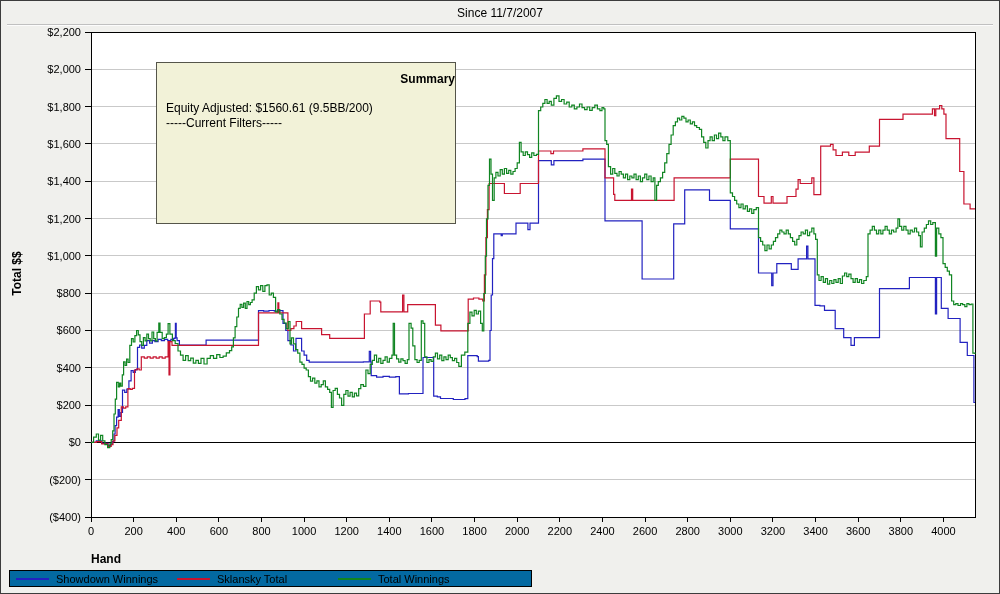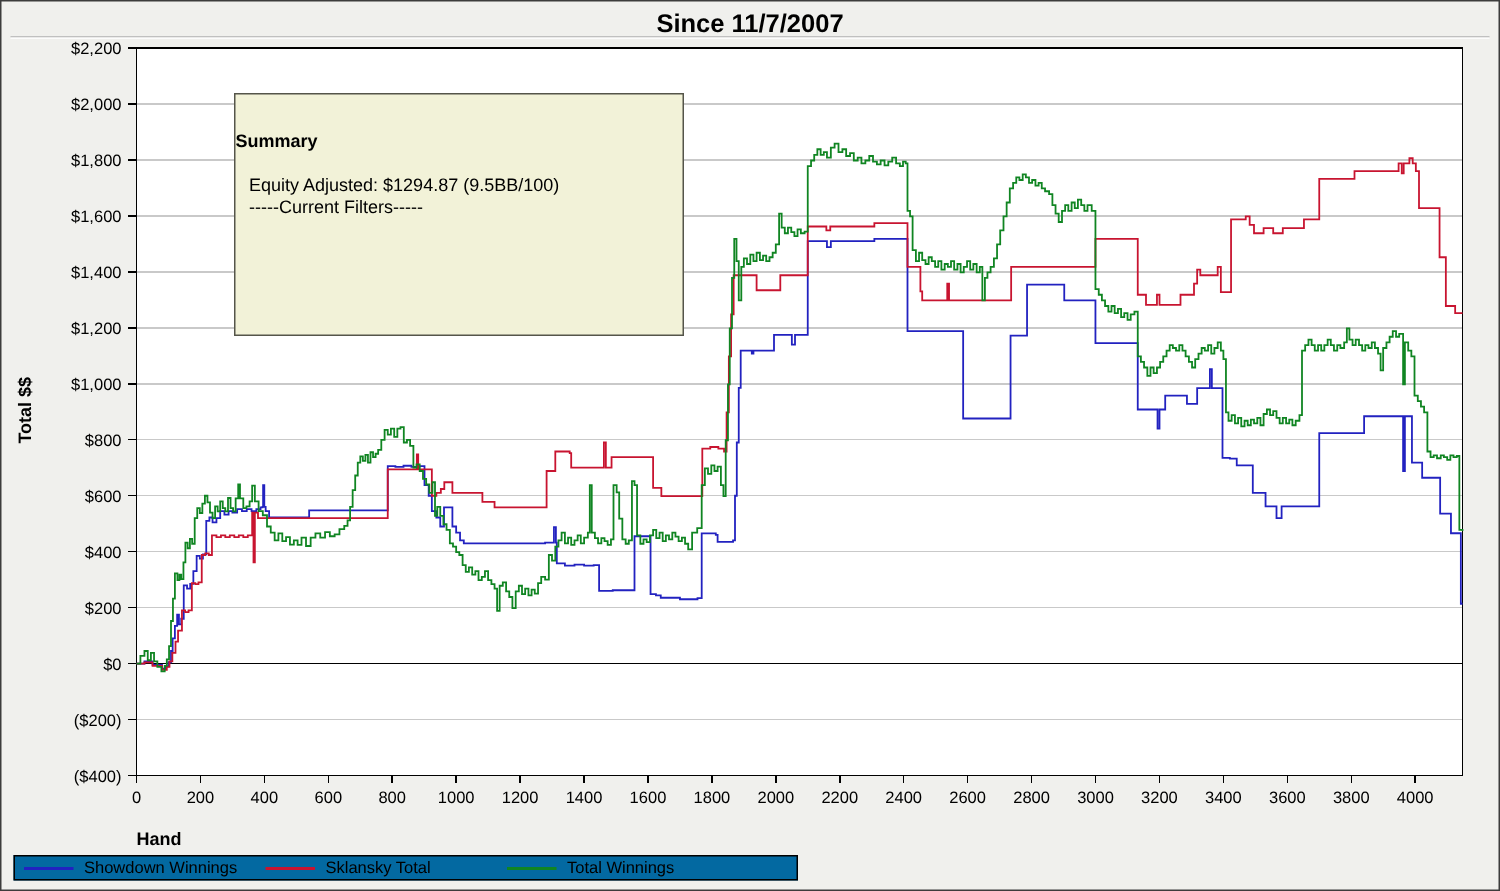--- a/index.html
+++ b/index.html
@@ -6,32 +6,32 @@
   *{box-sizing:border-box;}
   #app{
     position:relative;width:1000px;height:594px;
     background:#f0f0ed;border:1px solid #3c3c3c;
     font-family:"Liberation Sans",sans-serif;color:#000;overflow:hidden;
   }
   #chart-svg{position:absolute;left:0;top:0;}
   .svg-tick{font-family:"Liberation Sans",sans-serif;font-size:11px;fill:#000;}
   #chart-title{
     position:absolute;top:5px;left:0;right:0;text-align:center;
-    font-size:17px;font-weight:bold;z-index:3;
+    font-size:12px;font-weight:normal;z-index:3;
   }
   #title-divider{
     position:absolute;top:23px;left:6px;right:6px;height:2px;
     border-top:1px solid #c0c0c0;border-bottom:1px solid #fcfcfc;z-index:1;
   }
   #summary-box{
     position:absolute;left:155px;top:61px;width:300px;height:162px;
     background:#f2f2d8;border:1px solid #55554a;z-index:4;
     font-size:12px;line-height:15.5px;
   }
-  #summary-title{text-align:left;font-weight:bold;font-size:12px;margin:24px 0 13px 0;}
+  #summary-title{text-align:right;font-weight:bold;font-size:12px;margin:9px 0 13px 0;}
   .sum-line{margin:0 9px;}
   .sum-center{text-align:left;margin:0 9px;}
   #y-axis-title{
     position:absolute;left:-16px;top:265px;width:64px;height:15px;
     font-size:12px;font-weight:bold;text-align:center;
     transform:rotate(-90deg);z-index:2;
   }
   #x-axis-title{
     position:absolute;left:90px;top:551px;width:884px;
     font-size:12px;font-weight:bold;z-index:2;
@@ -142,21 +142,21 @@
     </svg>
 
   <div id="title-divider"></div>
   <div id="chart-title">Since 11/7/2007</div>
 
   <div id="y-axis-title">Total $$</div>
   <div id="x-axis-title">Hand</div>
 
   <div id="summary-box">
     <div id="summary-title">Summary</div>
-    <div class="sum-line">Equity Adjusted: $1294.87 (9.5BB/100)</div>
+    <div class="sum-line">Equity Adjusted: $1560.61 (9.5BB/200)</div>
     <div class="sum-center">-----Current Filters-----</div>
   </div>
 
   <div id="legend">
       <div class="legend-item">
         <span class="legend-swatch" style="background: rgb(34, 34, 192);"></span>
         <span class="legend-label">Showdown Winnings</span>
       </div>
       <div class="legend-item">
         <span class="legend-swatch" style="background: rgb(200, 20, 48);"></span>

